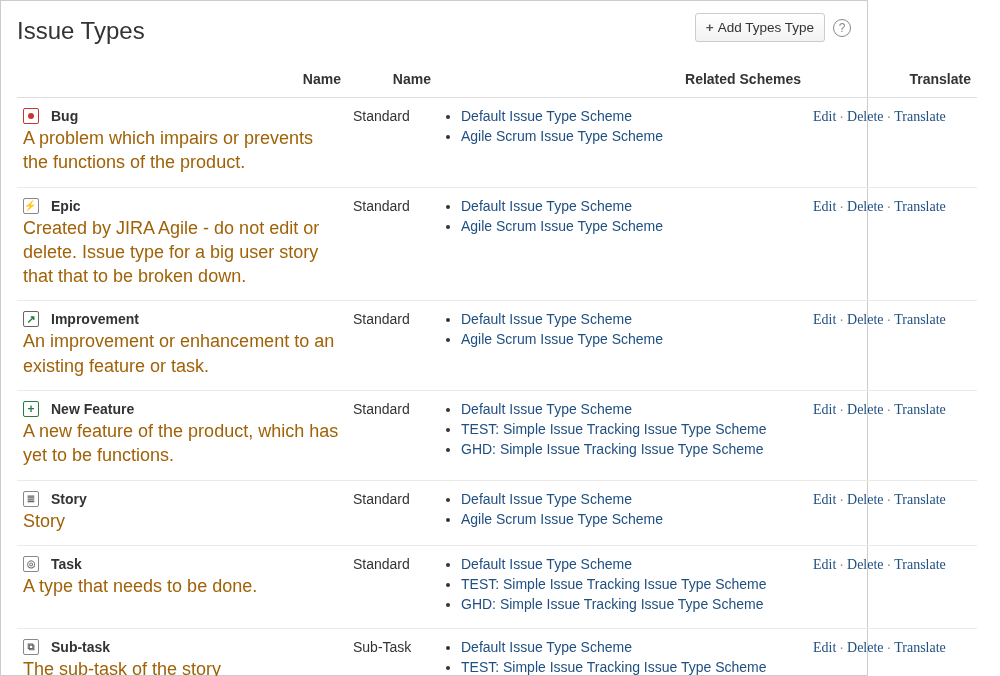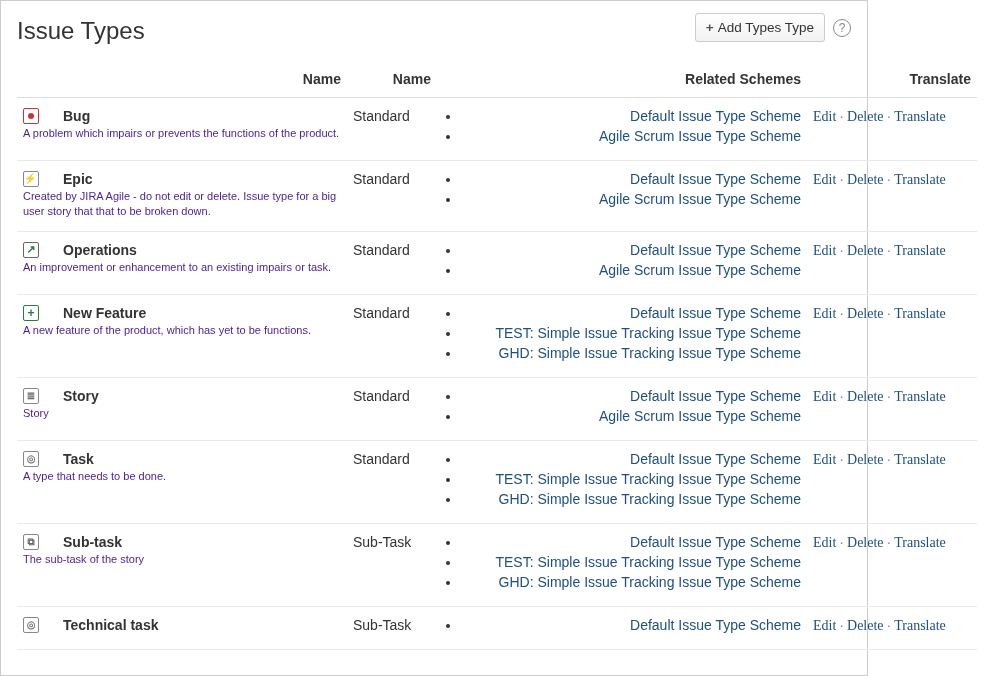--- a/index.html
+++ b/index.html
@@ -69,23 +69,23 @@
     border-bottom:1px solid #eaeaea;
     vertical-align:top;
     font-size:14px;
     color:#333;
   }
   col.c-name   { width:330px; }
   col.c-type   { width:90px;  }
   col.c-schemes{ width:370px; }
   col.c-ops    { width:170px; }
 
-  .name-row { display:flex; align-items:center; gap:24px; margin-bottom:2px;}
+  .name-row { display:flex; align-items:center; gap:12px; margin-bottom:2px;}
   .name-row .it-name { font-weight:700; }
-  .it-desc { color:#4c1d95; font-size:11px; line-height:1.35; }
+  .it-desc { color:#a16207; font-size:18px; line-height:1.35; }
 
   .it-icon {
     width:16px;height:16px;border-radius:2px;
     display:inline-flex;align-items:center;justify-content:center;
     font-size:10px;line-height:1;font-weight:700;
     border:1px solid transparent;
     color:#fff;
     flex:0 0 16px;
   }
   .ic-bug       { background:#fff;border-color:#c33; }
@@ -98,21 +98,21 @@
   .ic-feature::after{content:"+";font-size:12px;color:#2a7b3f;font-weight:700;}
   .ic-story     { background:#fff;border-color:#888;}
   .ic-story::after{content:"≣";font-size:10px;color:#666;}
   .ic-task      { background:#fff;border-color:#888;}
   .ic-task::after{content:"◎";font-size:10px;color:#777;}
   .ic-subtask   { background:#fff;border-color:#888;}
   .ic-subtask::after{content:"⧉";font-size:10px;color:#666;}
   .ic-tech      { background:#fff;border-color:#888;}
   .ic-tech::after{content:"◎";font-size:10px;color:#777;}
 
-  ul.schemes { margin:0; padding:0 0 0 18px;text-align:right; }
+  ul.schemes { margin:0; padding:0 0 0 18px; }
   ul.schemes li { margin:0 0 4px 0; color:#205081; }
   ul.schemes li a { color:#205081; text-decoration:none; cursor:pointer; }
   ul.schemes li::marker { color:#333; }
 
   .ops a { color:#205081; text-decoration:none; cursor:pointer;font-family:Liberation Serif, serif; }
   .ops .dot { color:#888; padding:0 3px; }
 </style>
 </head>
 <body>
 
@@ -175,23 +175,23 @@
               <li><a>Default Issue Type Scheme</a></li>
               <li><a>Agile Scrum Issue Type Scheme</a></li>
             </ul>
           </td>
           <td class="ops"><a>Edit</a><span class="dot">·</span><a>Delete</a><span class="dot">·</span><a>Translate</a></td>
         </tr>
         <tr>
           <td>
             <div class="name-row">
               <span class="it-icon ic-improve"></span>
-              <span class="it-name">Operations</span>
-            </div>
-            <div class="it-desc">An improvement or enhancement to an existing impairs or task.</div>
+              <span class="it-name">Improvement</span>
+            </div>
+            <div class="it-desc">An improvement or enhancement to an existing feature or task.</div>
           </td>
           <td>Standard</td>
           <td>
             <ul class="schemes">
               <li><a>Default Issue Type Scheme</a></li>
               <li><a>Agile Scrum Issue Type Scheme</a></li>
             </ul>
           </td>
           <td class="ops"><a>Edit</a><span class="dot">·</span><a>Delete</a><span class="dot">·</span><a>Translate</a></td>
         </tr>

